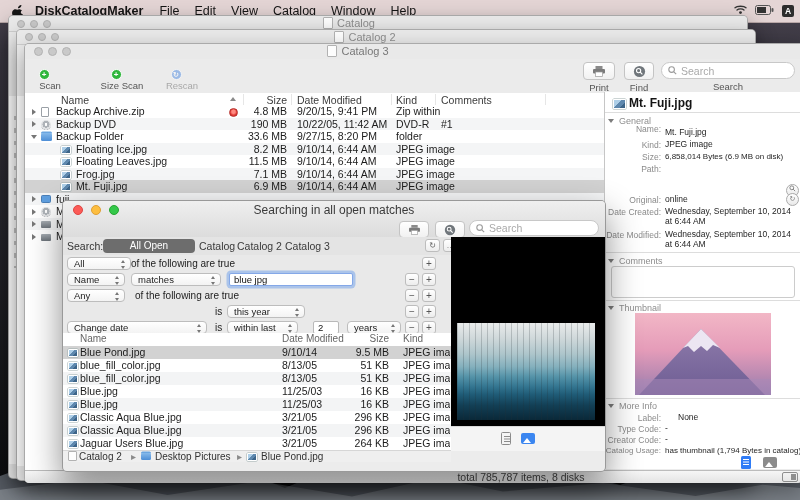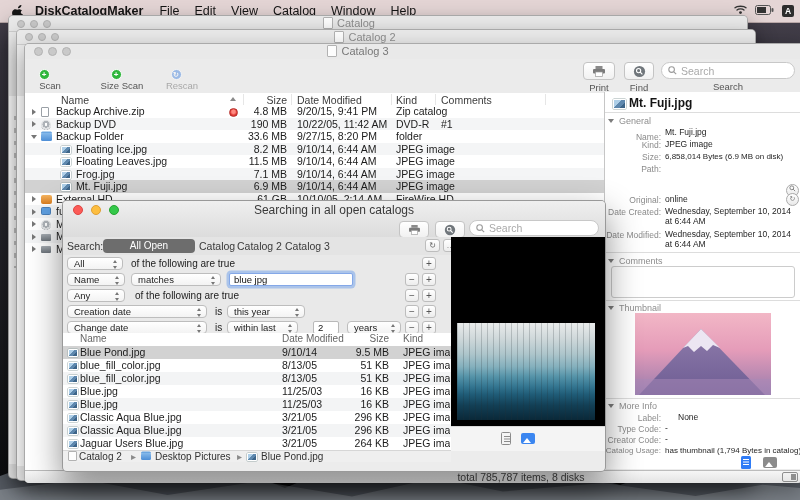--- a/index.html
+++ b/index.html
@@ -307,21 +307,21 @@
     <div style="position:absolute;left:0;top:61px;width:581px;height:365px;background:#fff;"></div>
 
     <div class="mrows" style="left:0;top:61px;width:581px;">
       <div class="mrow">
         <span class="exp"></span>
           <span class="ic fi zip"></span>
         <span class="nm">Backup Archive.zip</span>
           <span class="redbadge"></span>
         <span class="sz">4.8 MB</span>
           <span class="dt">9/20/15, 9:41 PM</span>
-        <span class="kd">Zip catalog</span>
+        <span class="kd">Zip within</span>
           <span class="cm"></span>
       </div>
       <div class="mrow alt">
         <span class="exp"></span>
           <span class="ic fi dvd"></span>
         <span class="nm">Backup DVD</span>
         <span class="sz">190 MB</span>
           <span class="dt">10/22/05, 11:42 AM</span>
         <span class="kd">DVD-R</span>
           <span class="cm">#1</span>
@@ -356,28 +356,20 @@
           <span class="dt">9/10/14, 6:44 AM</span>
         <span class="kd">JPEG image</span>
       </div>
       <div class="mrow sel d1">
         <span class="ic fi jpeg"></span>
         <span class="nm">Mt. Fuji.jpg</span>
         <span class="sz">6.9 MB</span>
           <span class="dt">9/10/14, 6:44 AM</span>
         <span class="kd">JPEG image</span>
       </div>
-      <div class="mrow">
-        <span class="exp"></span>
-          <span class="ic fi hdd"></span>
-        <span class="nm">External HD</span>
-        <span class="sz">61 GB</span>
-          <span class="dt">10/10/05, 2:14 AM</span>
-        <span class="kd">FireWire HD</span>
-      </div>
       <div class="mrow alt">
         <span class="exp"></span>
           <span class="ic fi mac"></span>
         <span class="nm">fuji</span>
       </div>
       <div class="mrow">
         <span class="exp"></span>
           <span class="ic fi disc2"></span>
         <span class="nm">Ma</span>
       </div>
@@ -398,21 +390,21 @@
       <span class="paneltoggle" style="right:3px;top:1px;"></span>
     </div>
   </div>
 
   <div class="inspector">
     <span class="fi jpeg" style="position:absolute;left:8px;top:6px;width:13px;height:10px;"></span>
     <div class="ihdr">Mt. Fuji.jpg</div>
     <div class="hline" style="top:20px;"></div>
 
     <div class="sect" style="left:3px;top:24px;"><span class="tri"></span><span>General</span></div>
-    <span class="flabel" style="top:40px;">Name:</span>
+    <span class="flabel" style="top:32px;">Name:</span>
       <span class="fval nowrap" style="top:36px;">Mt. Fuji.jpg</span>
     <span class="flabel" style="top:48px;">Kind:</span>
       <span class="fval nowrap" style="top:48px;">JPEG image</span>
     <span class="flabel" style="top:60px;">Size:</span>
       <span class="fval nowrap" style="top:60px;font-size:8px;">6,858,014 Bytes (6.9 MB on disk)</span>
     <span class="flabel" style="top:72px;">Path:</span>
     <span class="cbt" style="left:181px;top:92px;"><svg width="7" height="7" viewBox="0 0 8 8">
           <circle cx="3.2" cy="3.2" r="2.2" fill="none" stroke="#777" stroke-width="1"></circle>
           <line x1="4.8" y1="4.8" x2="7" y2="7" stroke="#777" stroke-width="1"></line>
         </svg></span>
@@ -465,21 +457,21 @@
     <span class="minipic" style="left:158px;top:365px;"></span>
   </div>
 
   <div class="swin">
     <div class="shead"></div>
     <div class="lights" style="left:10px;top:4px;">
         <span class="lt red"></span>
         <span class="lt yel"></span>
         <span class="lt grn"></span>
       </div>
-    <div class="stitle">Searching in all open catalogs</div>
+    <div class="stitle">Searching in all open matches</div>
     <span class="tbtn" style="left:336px;top:20px;width:28px;height:15px;">
       <svg width="13" height="10" viewBox="0 0 14 11">
           <rect x="3.5" y="0" width="7" height="3" fill="#8a8a8a"></rect>
           <rect x="1" y="3" width="12" height="4.5" rx="1" fill="#7b7b7b"></rect>
           <rect x="3.5" y="6" width="7" height="4.5" fill="#fff" stroke="#9a9a9a" stroke-width=".7"></rect>
         </svg>
     </span>
     <span class="tbtn" style="left:372px;top:20px;width:28px;height:15px;">
       <svg width="12" height="12" viewBox="0 0 13 13">
           <circle cx="6.5" cy="6.5" r="5.6" fill="#70767b"></circle>
@@ -500,39 +492,38 @@
       <span class="capsule" style="left:40px;width:76px;">All Open Catalogs</span>
       <span class="scopetab" style="left:136px;">Catalog</span>
       <span class="scopetab" style="left:174px;">Catalog 2</span>
       <span class="scopetab" style="left:222px;">Catalog 3</span>
       <span class="minibtn" style="left:362px;">↻</span>
       <span class="minibtn" style="left:380px;">…</span>
     </div>
 
     <div class="filters">
       <div class="frow" style="top:2px;">
-        <span class="pop" style="left:4px;width:56px;"><span>All</span><span class="arr"></span></span>
+        <span class="pop" style="left:4px;width:64px;"><span>All</span><span class="arr"></span></span>
         <span class="ftext" style="left:68px;">of the following are true</span>
         <span class="pm" style="left:359px;">+</span>
       </div>
       <div class="frow" style="top:18px;">
         <span class="pop" style="left:4px;width:58px;"><span>Name</span><span class="arr"></span></span>
         <span class="pop" style="left:68px;width:90px;"><span>matches</span><span class="arr"></span></span>
         <span class="fin focus" style="left:166px;width:124px;">blue jpg</span>
         <span class="pm" style="left:342px;">−</span>
         <span class="pm" style="left:359px;">+</span>
       </div>
       <div class="frow" style="top:34px;">
         <span class="pop" style="left:4px;width:58px;"><span>Any</span><span class="arr"></span></span>
         <span class="ftext" style="left:72px;">of the following are true</span>
         <span class="pm" style="left:342px;">−</span>
         <span class="pm" style="left:359px;">+</span>
       </div>
       <div class="frow" style="top:50px;">
-        <span class="pop" style="left:4px;width:140px;"><span>Creation date</span><span class="arr"></span></span>
         <span class="ftext" style="left:152px;">is</span>
         <span class="pop" style="left:164px;width:78px;"><span>this year</span><span class="arr"></span></span>
         <span class="pm" style="left:342px;">−</span>
         <span class="pm" style="left:359px;">+</span>
       </div>
       <div class="frow" style="top:66px;">
         <span class="pop" style="left:4px;width:140px;"><span>Change date</span><span class="arr"></span></span>
         <span class="ftext" style="left:152px;">is</span>
         <span class="pop" style="left:164px;width:71px;"><span>within last</span><span class="arr"></span></span>
         <span class="fin" style="left:250px;width:26px;">2</span>

